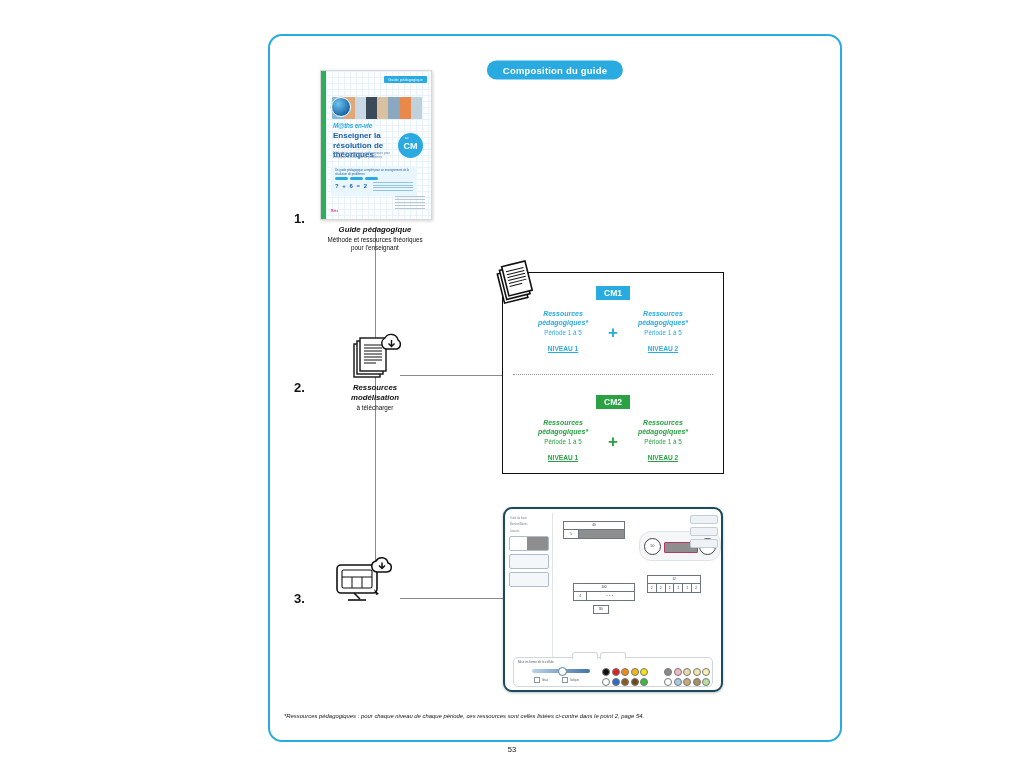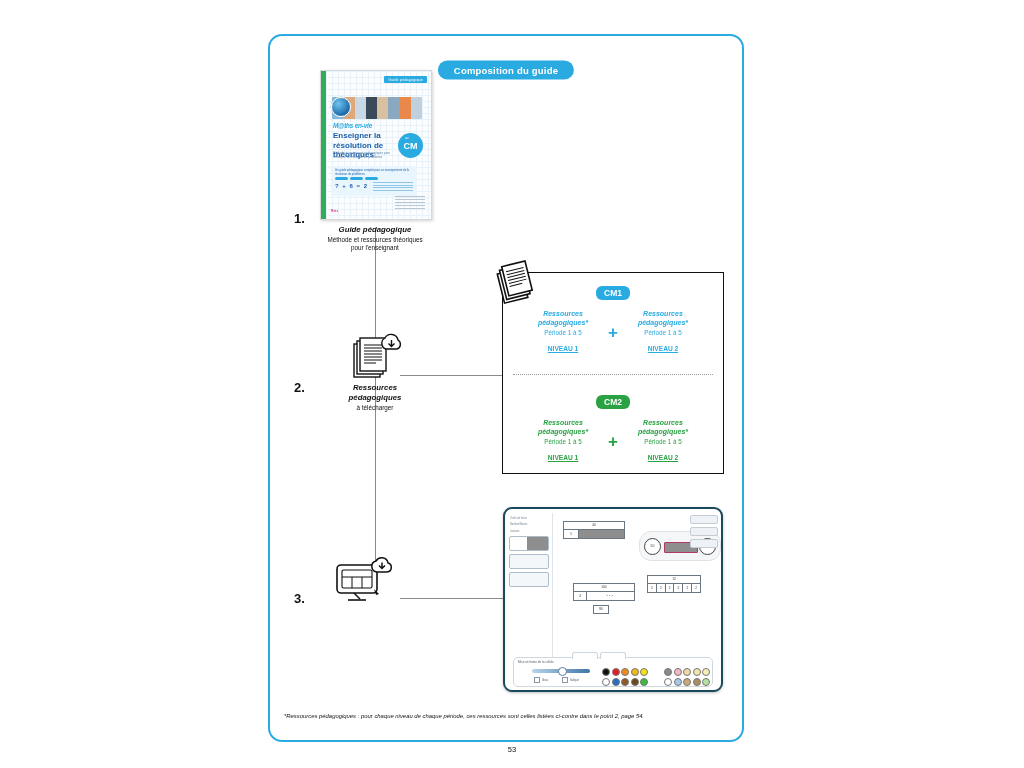--- a/index.html
+++ b/index.html
@@ -5,21 +5,21 @@
   html,body{margin:0;padding:0;}
   body{
     width:1024px;height:768px;background:#ffffff;
     font-family:"Liberation Sans", sans-serif;
     overflow:hidden;position:relative;
   }
   .page{position:absolute;inset:0;background:#fff;}
 
   
   .frame{
-    position:absolute;left:268px;top:34px;width:476px;height:708px;
+    position:absolute;left:268px;top:34px;width:574px;height:708px;
     border:2.5px solid #29abe2;border-radius:14px;box-sizing:border-box;
     background:#fff;
   }
   .title-badge{
     position:absolute;left:50%;top:34px;transform:translate(-50%,-50%);
     background:#29abe2;color:#fff;border-radius:11px;
     padding:4px 16px;font-size:9.5px;font-weight:bold;letter-spacing:.2px;
     white-space:nowrap;z-index:5;
   }
 
@@ -101,21 +101,21 @@
   .resbox{
     position:absolute;left:502px;top:272px;width:222px;height:202px;
     border:1px solid #111;background:#fff;box-sizing:border-box;
   }
   .divider{
     position:absolute;left:10px;right:10px;top:101px;height:0;
     border-top:1px dotted #9a9a9a;
   }
   .lvlbadge{
     position:absolute;left:50%;transform:translateX(-50%);
-    color:#fff;font-size:8.5px;font-weight:bold;padding:2px 8px;border-radius:6px;
+    color:#fff;font-size:8.5px;font-weight:bold;padding:2px 8px;border-radius:0;
   }
   .grp{position:absolute;left:0;right:0;display:flex;align-items:center;justify-content:center;gap:6px;}
   .grp .col{width:78px;text-align:center;}
   .grp .col .r1{font-size:7px;font-style:italic;font-weight:bold;line-height:8.6px;}
   .grp .col .r2{font-size:6.3px;line-height:9px;margin-top:1px;}
   .grp .col .lvl{font-size:6.6px;font-weight:bold;text-decoration:underline;margin-top:5px;display:inline-block;}
   .grp .plus{font-size:17px;font-weight:bold;line-height:1;}
 
   .cyan{color:#29abe2;} .green{color:#2aa244;}
   .bg-cyan{background:#29abe2;} .bg-green{background:#2aa244;}
@@ -250,21 +250,21 @@
         <line x1="19" y1="32" x2="37" y2="32"></line>
       <line x1="19" y1="35" x2="31" y2="35"></line>
     </g>
     <path d="M40 10 a7 7 0 0 1 13 2 a5 5 0 0 1 -1 9 h-11 a6 6 0 0 1 -1 -11z" fill="#fff" stroke="#111" stroke-width="1.4"></path>
     <path d="M46.5 12 v6 M43.5 15.5 l3 3 l3 -3" fill="none" stroke="#111" stroke-width="1.4"></path>
   </svg>
 
   <div class="num" style="left:294px;top:380px">2.</div>
   <div class="cap" style="left:285px;top:383px;width:180px">
     <div class="t">Ressources</div>
-    <div class="t">pédagogiques</div>
+    <div class="t">modélisation</div>
     <div class="d">à télécharger</div>
   </div>
   <div class="hline" style="left:400px;top:375px;width:102px"></div>
 
   <div class="resbox">
     <div class="divider"></div>
 
     <div class="lvlbadge bg-cyan" style="top:13px">CM1</div>
     <div class="grp" style="top:37px">
       <div class="col cyan">

